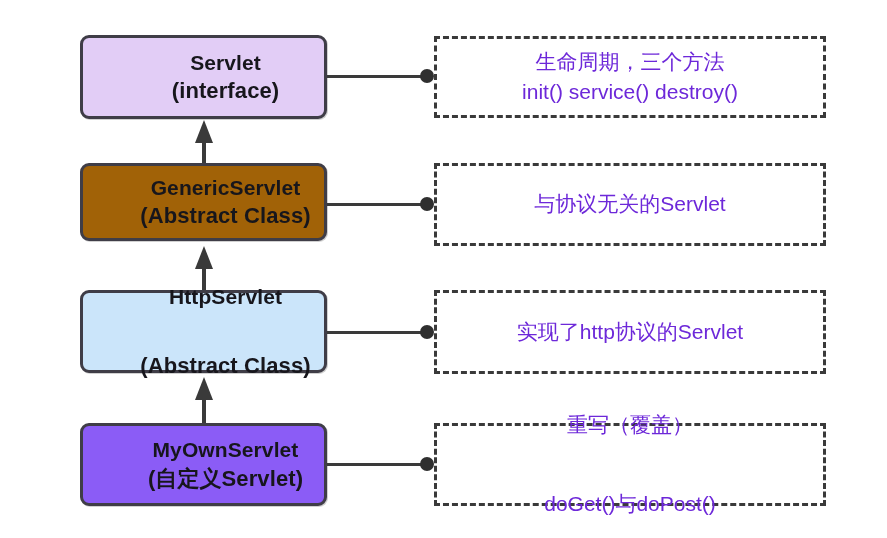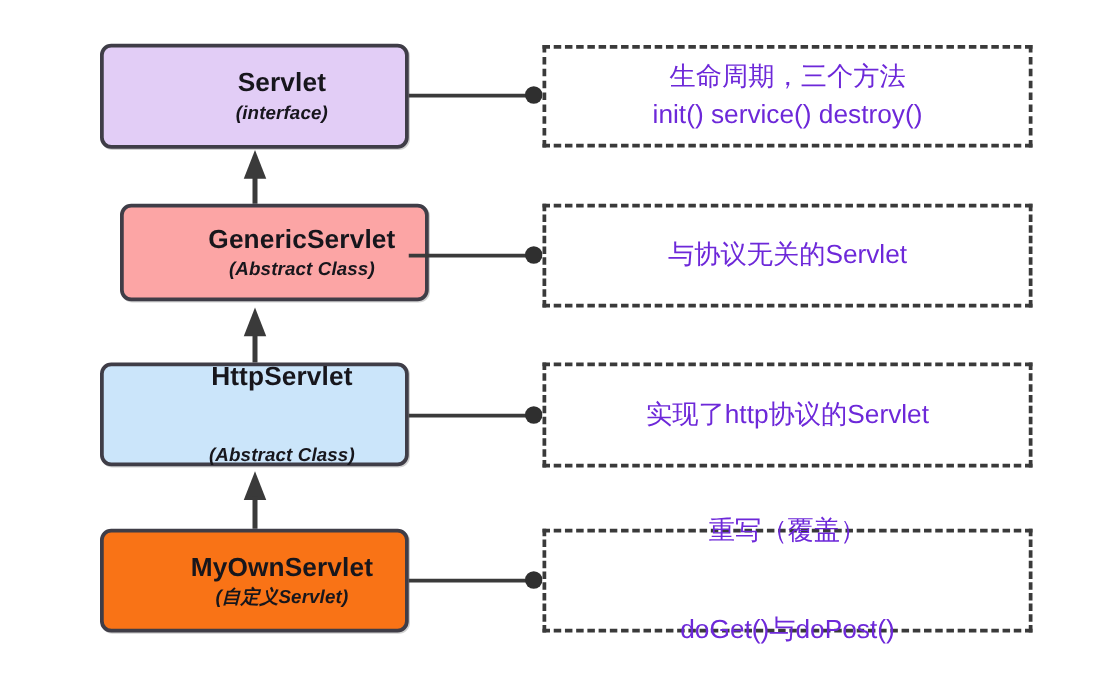--- a/index.html
+++ b/index.html
@@ -35,29 +35,28 @@
     font-weight: bold;
     line-height: 1.32;
     box-shadow: 1px 1px 0 rgba(0,0,0,0.18);
     padding-left: 44px;
   }
   .class-box .line1 {
     font-size: 21px;
     letter-spacing: 0.1px;
   }
   .class-box .line2 {
-    font-size: 15px;
+    font-size: 22px;
     letter-spacing: 0.1px;
-    font-style: italic;
   }
 
   #box-servlet        { top: 35px;  height: 84px;  background: #e2cdf6; }
-  #box-genericservlet { top: 163px; height: 78px;  background: #fca5a5; margin-left: 16px; }
+  #box-genericservlet { top: 163px; height: 78px;  background: #a16207; }
   #box-httpservlet    { top: 290px; height: 83px;  background: #cbe5fa; gap: 40px; }
-  #box-myownservlet   { top: 423px; height: 83px;  background: #f97316; }
+  #box-myownservlet   { top: 423px; height: 83px;  background: #8b5cf6; }
 
   
   .note-box {
     position: absolute;
     left: 434px;
     width: 392px;
     box-sizing: border-box;
     border: 3px dashed #3a3a3a;
     background: #ffffff;
     display: flex;

